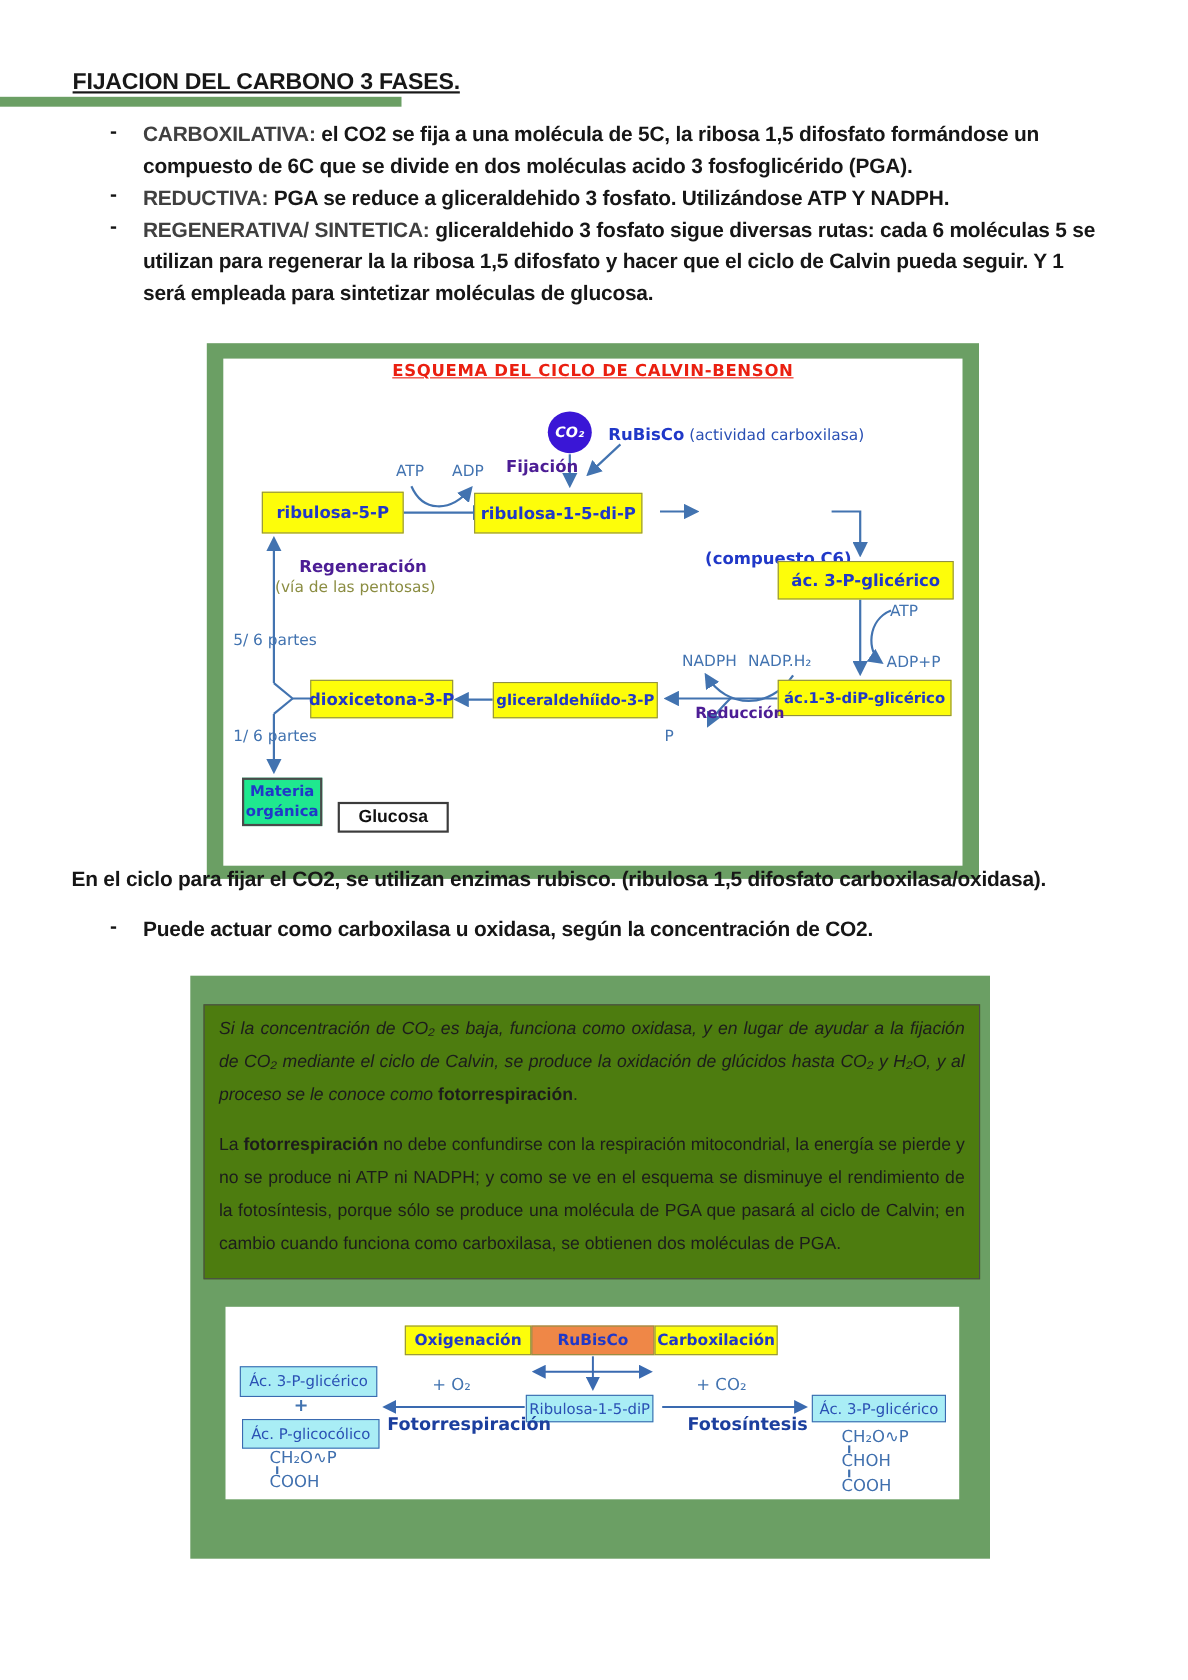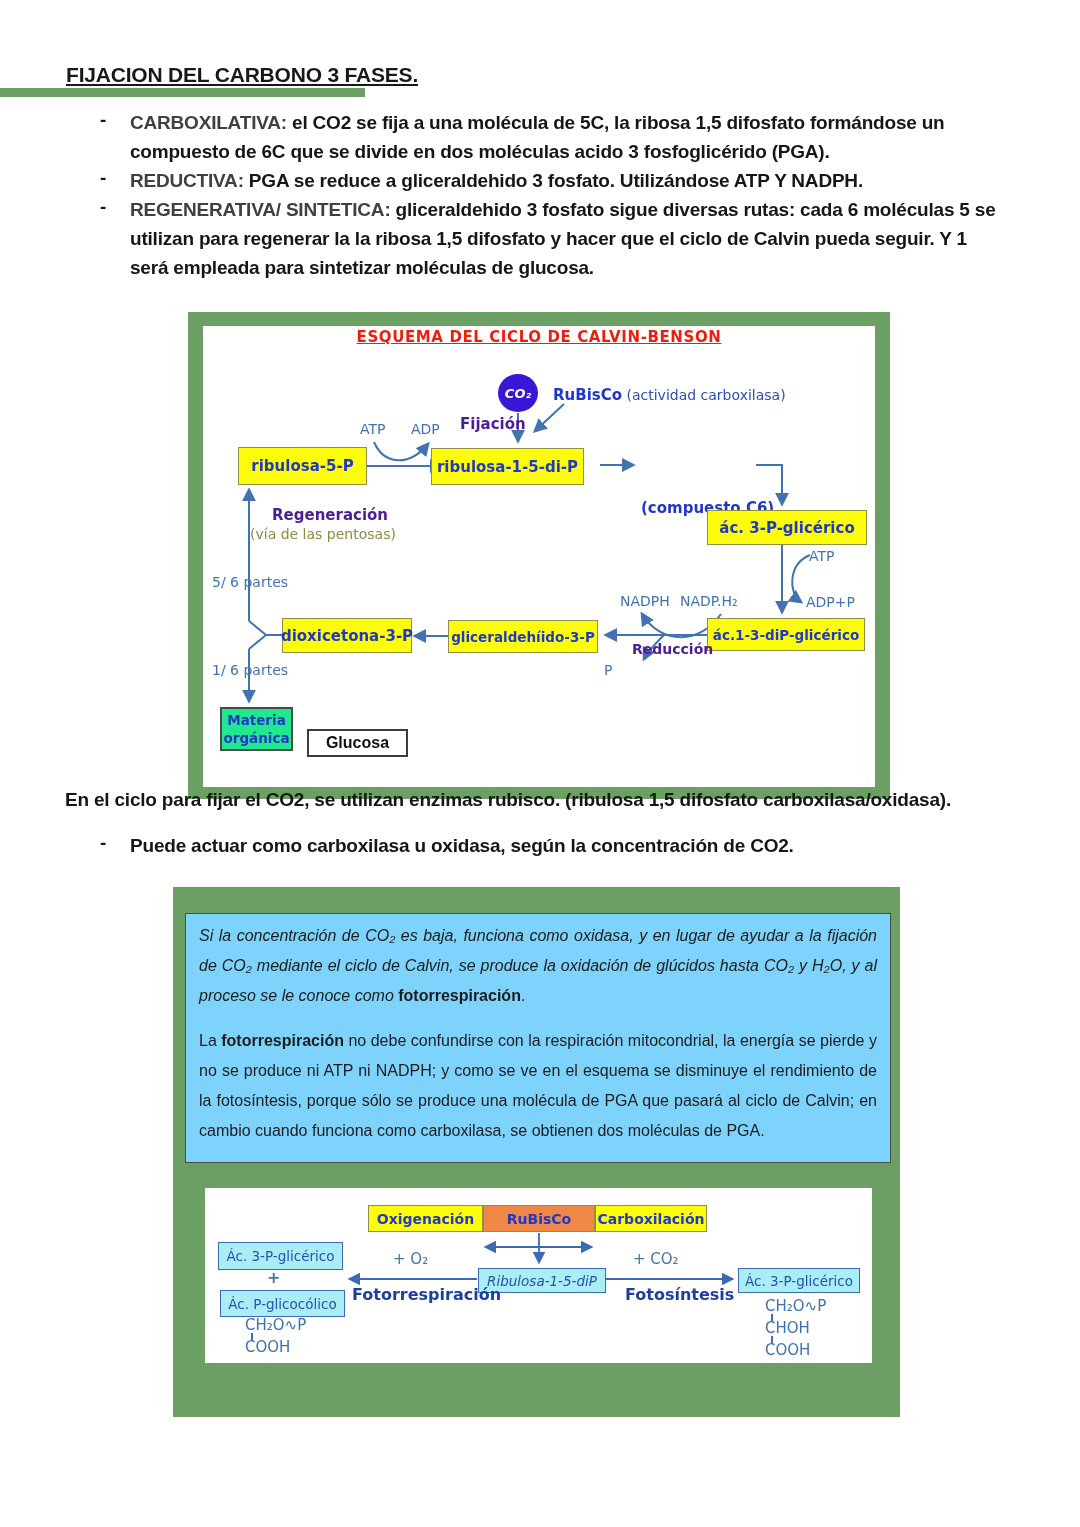--- a/index.html
+++ b/index.html
@@ -31,21 +31,21 @@
   .navy{color:#1c3f9e;font-weight:bold;font-family:"DejaVu Sans",sans-serif;font-size:16px;white-space:nowrap;}
   .co2-circle{width:40px;height:38px;border-radius:50%;background:#3a16d6;color:#ffffff;
         display:flex;align-items:center;justify-content:center;font-weight:bold;font-style:italic;
         font-size:13px;font-family:"DejaVu Sans",sans-serif;}
   .materia{background:#1fe88f;border:2px solid #4a4a4a;color:#2038c8;font-weight:bold;font-size:13.5px;
         display:flex;flex-direction:column;align-items:center;justify-content:center;line-height:1.35;
         font-family:"DejaVu Sans",sans-serif;box-sizing:border-box;}
   .glucosa{background:#ffffff;border:2px solid #3c3c3c;color:#111;font-weight:bold;font-size:16px;
         display:flex;align-items:center;justify-content:center;box-sizing:border-box;}
   
-  .infobox{background:#7dd3fc;border:1.5px solid #4a4a4a;box-sizing:border-box;
+  .infobox{background:#4d7c0f;border:1.5px solid #4a4a4a;box-sizing:border-box;
         padding:7px 13px 0 13px;font-size:16px;color:#1c1c1c;line-height:30px;text-align:justify;}
   .infobox p{margin:0 0 15px 0;}
   .ital{font-style:italic;}
   
   .formula{color:#3f6fae;font-family:"DejaVu Sans",sans-serif;font-size:15px;line-height:13px;white-space:nowrap;}
   .bond{width:1.5px;height:7px;background:#3f6fae;margin:1px 0 1px 6px;}
   svg{position:absolute;left:0;top:0;overflow:visible;}
 </style>
 </head>
 <body>
@@ -159,21 +159,21 @@
         <path d="M334,45 V74" marker-end="url(#ah2)"></path>
         <path d="M272,91 H145" marker-end="url(#ah2)"></path>
         <path d="M397,91 H527" marker-end="url(#ah2)"></path>
       </g>
     </svg>
 
     <div class="abs ybox" style="left:163px;top:17px;width:115px;height:27px;font-size:14px;text-align:right;">Oxigenación</div>
     <div class="abs ybox obox" style="left:278px;top:17px;width:112px;height:27px;font-size:14px;">RuBisCo</div>
     <div class="abs ybox" style="left:390px;top:17px;width:112px;height:27px;font-size:14px;">Carboxilación</div>
 
-    <div class="abs cbox" style="left:273px;top:80px;width:128px;height:25px;font-style:italic;">Ribulosa-1-5-diP</div>
+    <div class="abs cbox" style="left:273px;top:80px;width:116px;height:25px;">Ribulosa-1-5-diP</div>
 
     <div class="abs steel" style="left:188px;top:62px;font-size:15px;">+ O₂</div>
     <div class="abs navy" style="left:147px;top:97px;">Fotorrespiración</div>
     <div class="abs steel" style="left:428px;top:62px;font-size:15px;">+ CO₂</div>
     <div class="abs navy" style="left:420px;top:97px;">Fotosíntesis</div>
 
     <div class="abs cbox" style="left:13px;top:54px;width:125px;height:28px;">Ác. 3-P-glicérico</div>
     <div class="abs steel" style="left:62px;top:80px;font-size:16px;font-weight:bold;">+</div>
     <div class="abs cbox" style="left:15px;top:102px;width:125px;height:27px;">Ác. P-glicocólico</div>
     <div class="abs cbox" style="left:533px;top:80px;width:122px;height:25px;">Ác. 3-P-glicérico</div>

